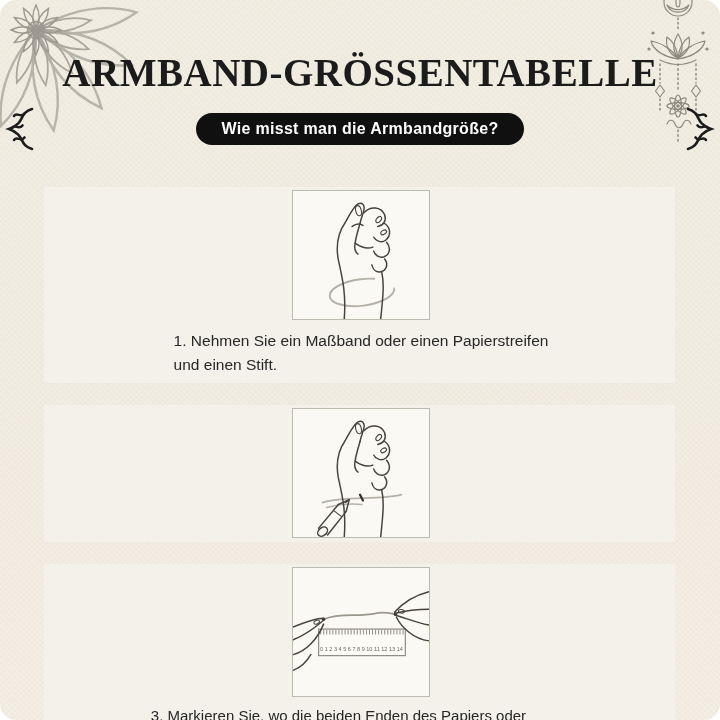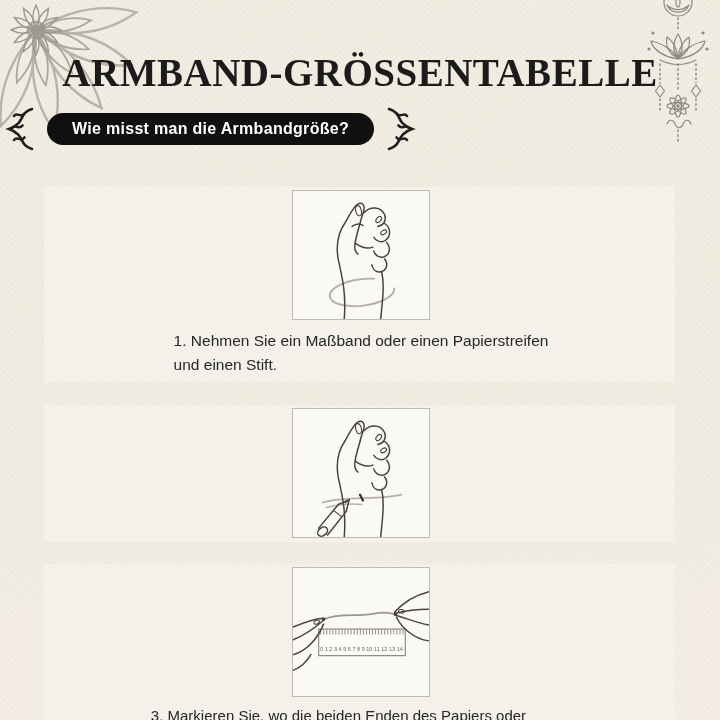--- a/index.html
+++ b/index.html
@@ -1,27 +1,27 @@
 <!DOCTYPE html>
 <html><head>
 <meta charset="utf-8">
 <style>
   html,body{margin:0;padding:0;}
   body{width:720px;height:720px;overflow:hidden;font-family:"Liberation Sans",sans-serif;}
   .page{position:relative;width:720px;height:720px;overflow:hidden;
-        background:linear-gradient(178deg,#f2eee3 0%,#f1ede2 55%,#f5eee5 100%);}
+        background:linear-gradient(178deg,#f2eee3 0%,#f1ede2 55%,#f5eee5 100%);border-radius:16px;}
   .page::after{content:"";position:absolute;inset:0;pointer-events:none;
         background:repeating-linear-gradient(45deg,rgba(120,100,60,.018) 0 2px,transparent 2px 4px),
                    repeating-linear-gradient(-45deg,rgba(120,100,60,.014) 0 2px,transparent 2px 4px);}
   .mandala{position:absolute;top:0;left:0;pointer-events:none;}
   .lotus-ornament{position:absolute;top:0;right:4px;pointer-events:none;}
   .page-title{margin:50px 0 0;text-align:center;
         font-family:"Liberation Serif","DejaVu Serif",serif;
         font-size:39px;font-weight:700;letter-spacing:.5px;color:#1b1b1b;position:relative;z-index:2;}
-  .badge-row{display:flex;justify-content:flex-start;align-items:center;gap:11px;margin-top:11px;position:relative;z-index:2;}
+  .badge-row{display:flex;justify-content:space-between;align-items:center;gap:11px;margin-top:11px;position:relative;z-index:2;}
   .badge{background:#101010;color:#ffffff;border-radius:17px;padding:7px 25px;
         font-size:16px;font-weight:700;letter-spacing:.3px;white-space:nowrap;}
   .flourish{display:block;}
   .flourish.right{transform:scaleX(-1);}
   .steps{margin-top:35px;position:relative;z-index:2;}
   .step{display:flex;align-items:center;background:#f3f1ea;
         margin:0 45px 22px 44px;min-height:137px;flex-direction:column;}
   .step-figure{flex:none;width:136px;height:128px;margin:3px 0 3px 2px;
         background:#fbf9f3;border:1px solid #bdbab0;}
   .step-figure svg{display:block;width:100%;height:100%;}

